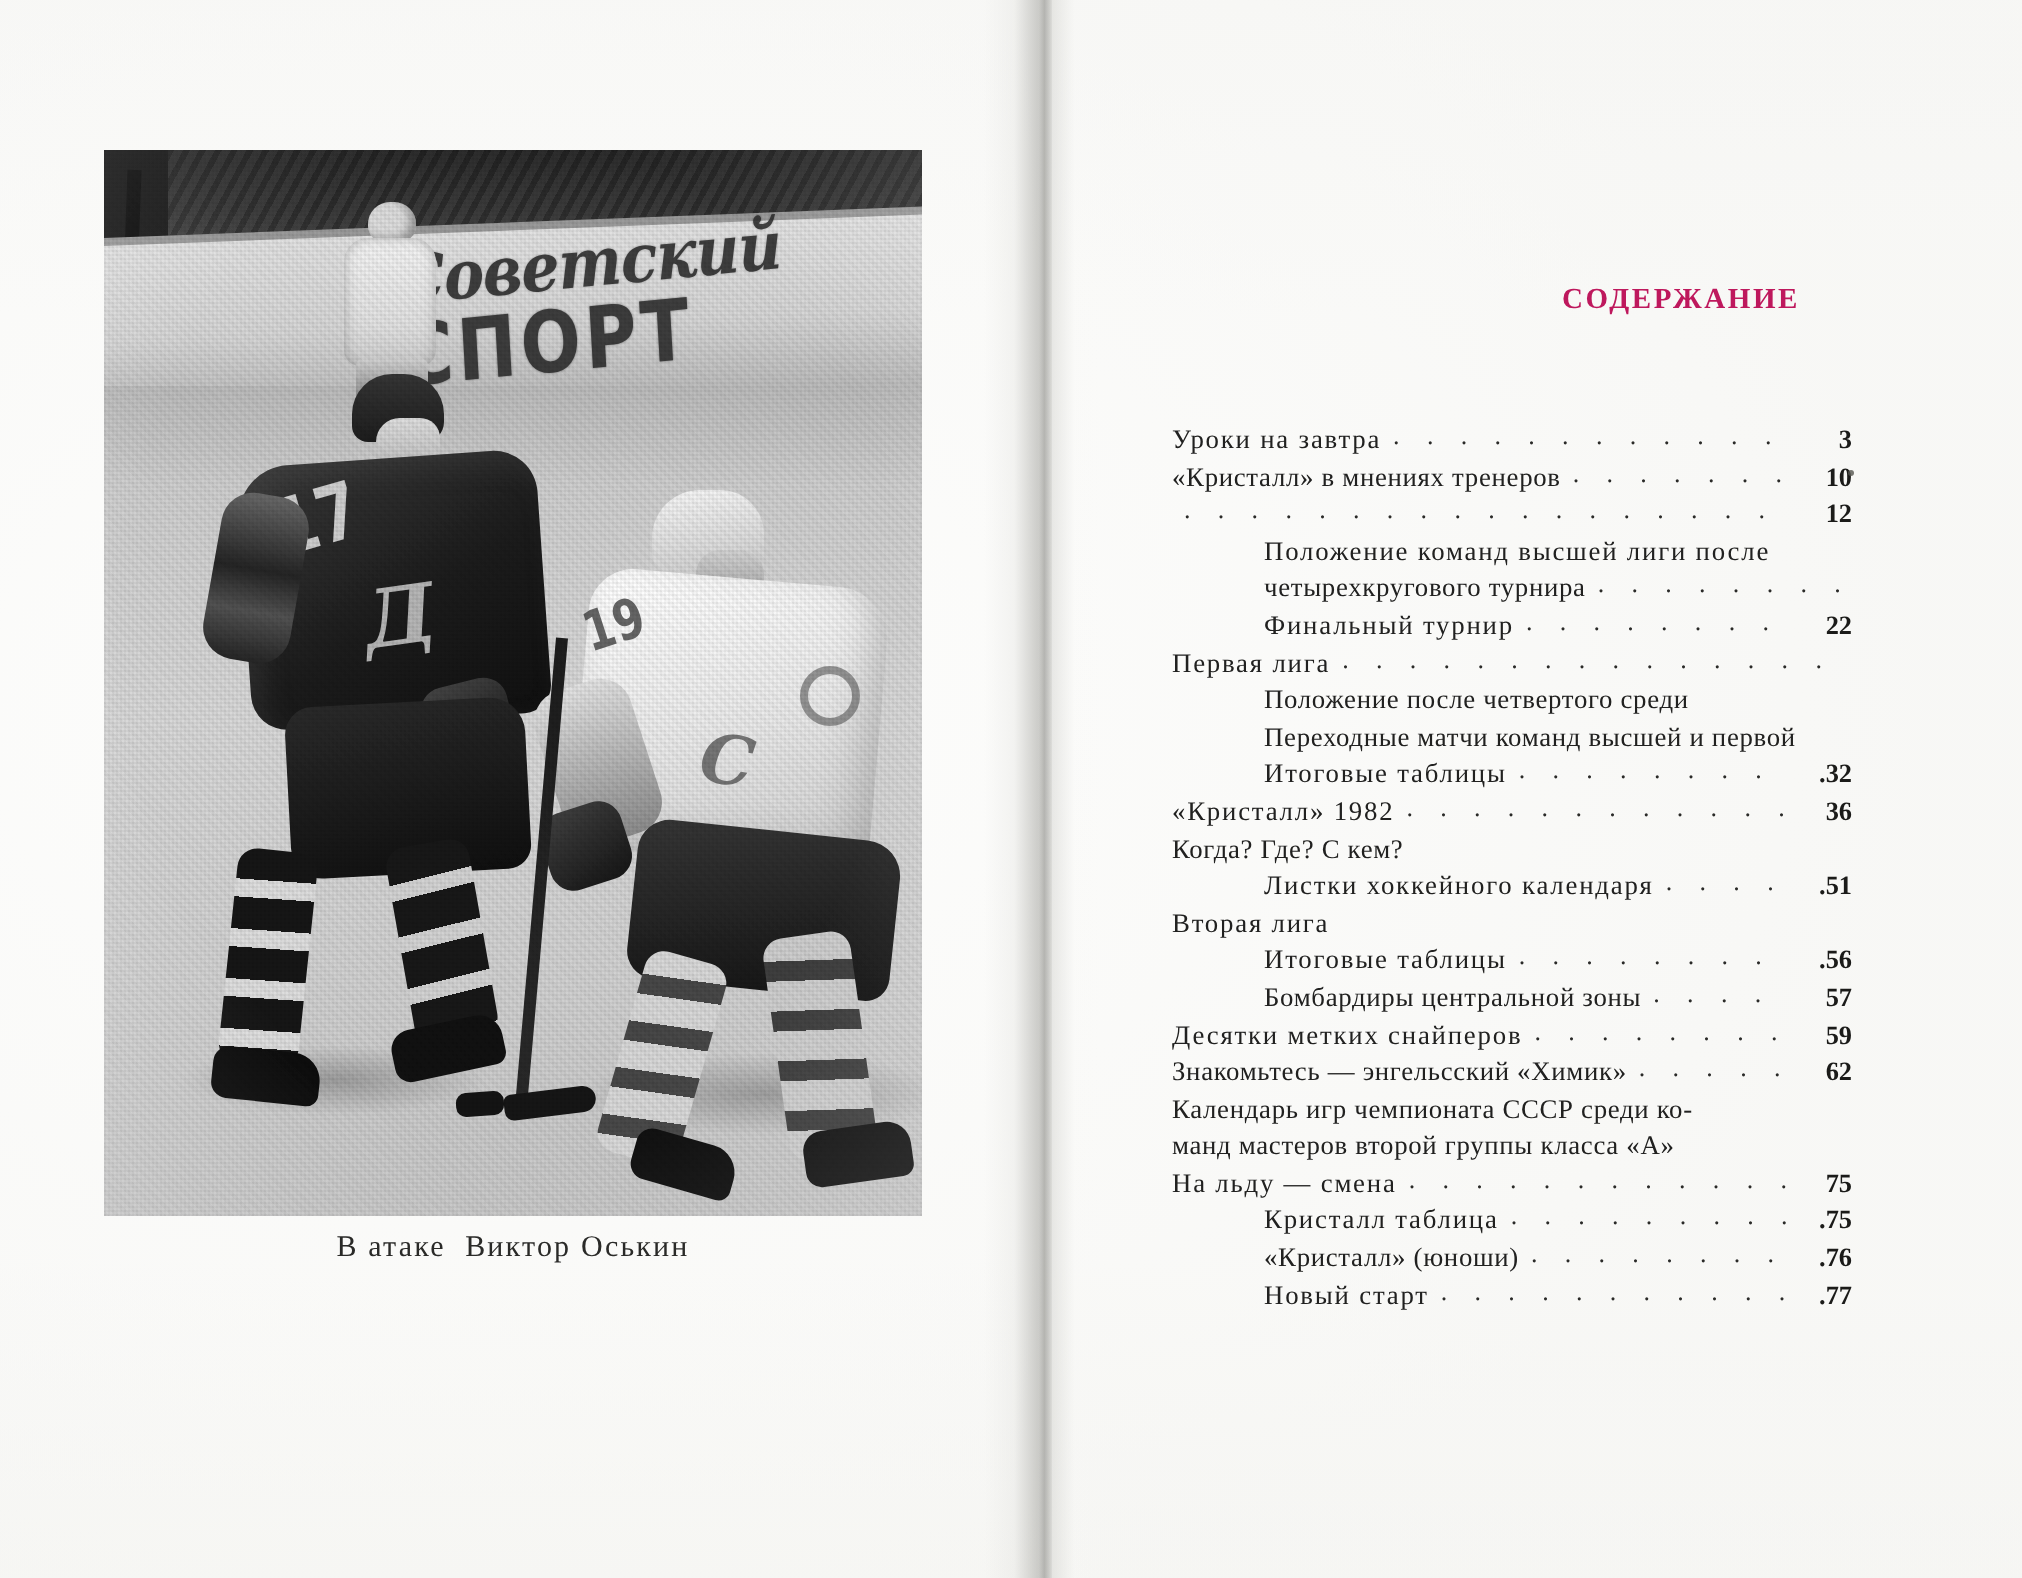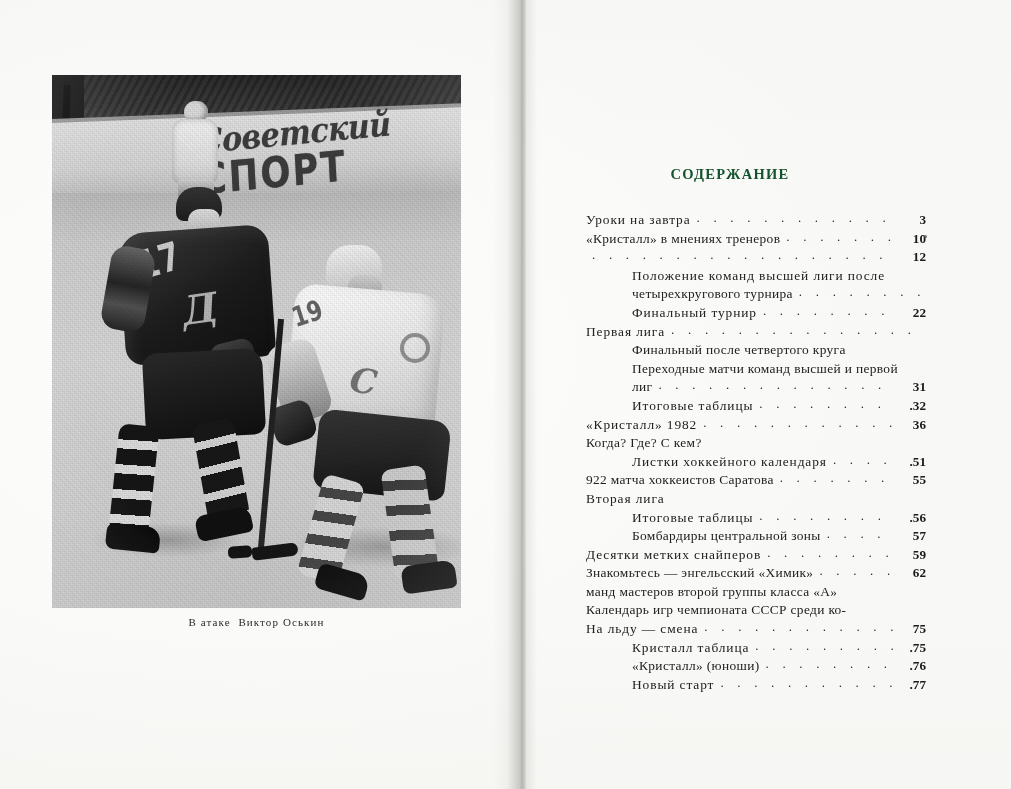--- a/index.html
+++ b/index.html
@@ -347,44 +347,43 @@
     pointer-events: none;
   }
 
   
   #caption {
     position: absolute;
     left: 52px; top: 616px;
     width: 409px;
     text-align: center;
     font-family: "Liberation Serif", serif;
-    font-size: 11px;
+    font-size: 15px;
     letter-spacing: 1.1px;
     color: #2a2a28;
     white-space: pre;
   }
 
   
   #toc-page {
     position: absolute;
     left: 560px; top: 0;
     width: 451px; height: 789px;
   }
 
   #toc-title {
     position: absolute;
     left: 0; top: 142px;
     width: 340px;
-    text-align: center;
+    text-align: right;
     font-family: "Liberation Serif", serif;
     font-weight: 700;
     font-size: 14.5px;
     letter-spacing: 1.3px;
-    color: #14532d;
-    margin-top: 24px;
+    color: #be185d;
   }
 
   #toc-list {
     position: absolute;
     left: 26px; top: 212px;
     width: 340px;
   }
 
   .toc-row {
     display: flex;
@@ -542,53 +541,43 @@
         <div class="toc-row ind2">
           <span class="toc-label spread">Финальный турнир</span>
           <span class="toc-dots"></span>
           <span class="toc-page-num">22</span>
         </div>
         <div class="toc-row ind1 nonum">
           <span class="toc-label spread">Первая лига</span>
           <span class="toc-dots"></span>
         </div>
         <div class="toc-row ind2 nodots nonum">
-          <span class="toc-label">Финальный после четвертого круга</span>
+          <span class="toc-label">Положение после четвертого среди</span>
         </div>
         <div class="toc-row ind2 nodots nonum">
           <span class="toc-label">Переходные матчи команд высшей и первой</span>
         </div>
-        <div class="toc-row ind3">
-          <span class="toc-label">лиг</span>
-          <span class="toc-dots"></span>
-          <span class="toc-page-num">31</span>
-        </div>
         <div class="toc-row ind2">
           <span class="toc-label spread">Итоговые таблицы</span>
           <span class="toc-dots"></span>
           <span class="toc-page-num">.32</span>
         </div>
         <div class="toc-row ind1">
           <span class="toc-label spread">«Кристалл» 1982</span>
           <span class="toc-dots"></span>
           <span class="toc-page-num">36</span>
         </div>
         <div class="toc-row ind1 nodots nonum">
           <span class="toc-label">Когда? Где? С кем?</span>
         </div>
         <div class="toc-row ind2">
           <span class="toc-label spread">Листки хоккейного календаря</span>
           <span class="toc-dots"></span>
           <span class="toc-page-num">.51</span>
         </div>
-        <div class="toc-row ind1">
-          <span class="toc-label">922 матча хоккеистов Саратова</span>
-          <span class="toc-dots"></span>
-          <span class="toc-page-num">55</span>
-        </div>
         <div class="toc-row ind1 nodots nonum">
           <span class="toc-label spread">Вторая лига</span>
         </div>
         <div class="toc-row ind2">
           <span class="toc-label spread">Итоговые таблицы</span>
           <span class="toc-dots"></span>
           <span class="toc-page-num">.56</span>
         </div>
         <div class="toc-row ind2">
           <span class="toc-label">Бомбардиры центральной зоны</span>
@@ -599,24 +588,24 @@
           <span class="toc-label spread">Десятки метких снайперов</span>
           <span class="toc-dots"></span>
           <span class="toc-page-num">59</span>
         </div>
         <div class="toc-row ind1">
           <span class="toc-label">Знакомьтесь — энгельсский «Химик»</span>
           <span class="toc-dots"></span>
           <span class="toc-page-num">62</span>
         </div>
         <div class="toc-row ind1 nodots nonum">
+          <span class="toc-label">Календарь игр чемпионата СССР среди ко-</span>
+        </div>
+        <div class="toc-row ind1 nodots nonum">
           <span class="toc-label">манд мастеров второй группы класса «А»</span>
-        </div>
-        <div class="toc-row ind1 nodots nonum">
-          <span class="toc-label">Календарь игр чемпионата СССР среди ко-</span>
         </div>
         <div class="toc-row ind1">
           <span class="toc-label spread">На льду — смена</span>
           <span class="toc-dots"></span>
           <span class="toc-page-num">75</span>
         </div>
         <div class="toc-row ind2">
           <span class="toc-label spread">Кристалл таблица</span>
           <span class="toc-dots"></span>
           <span class="toc-page-num">.75</span>

